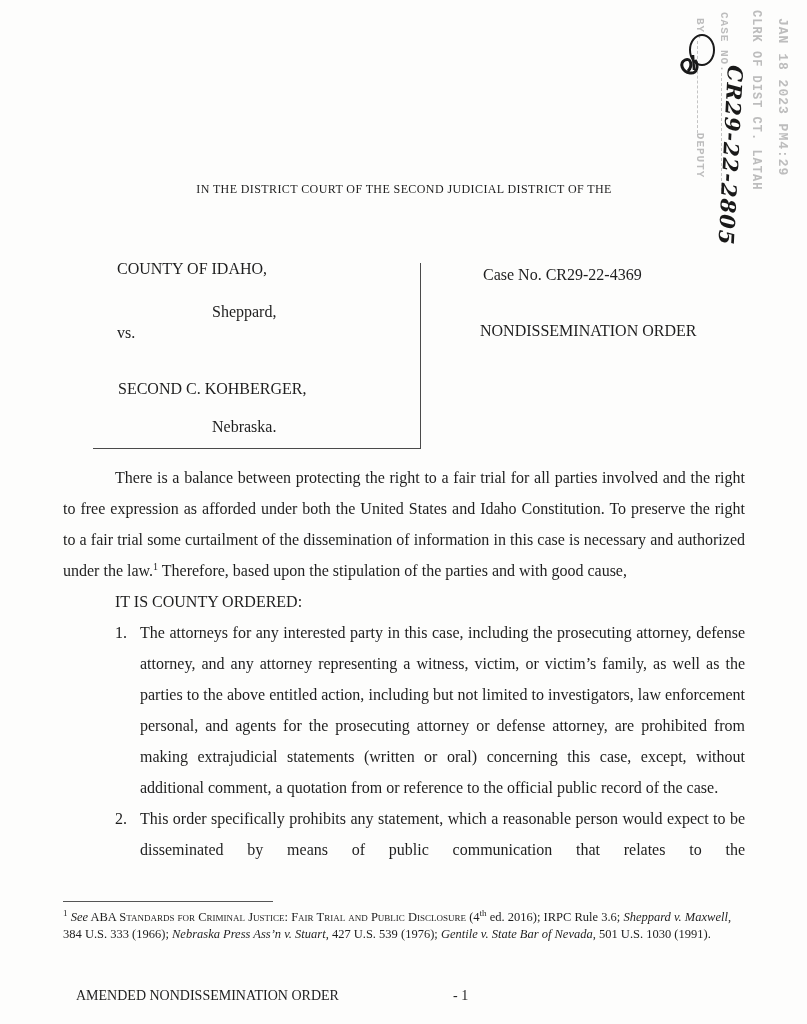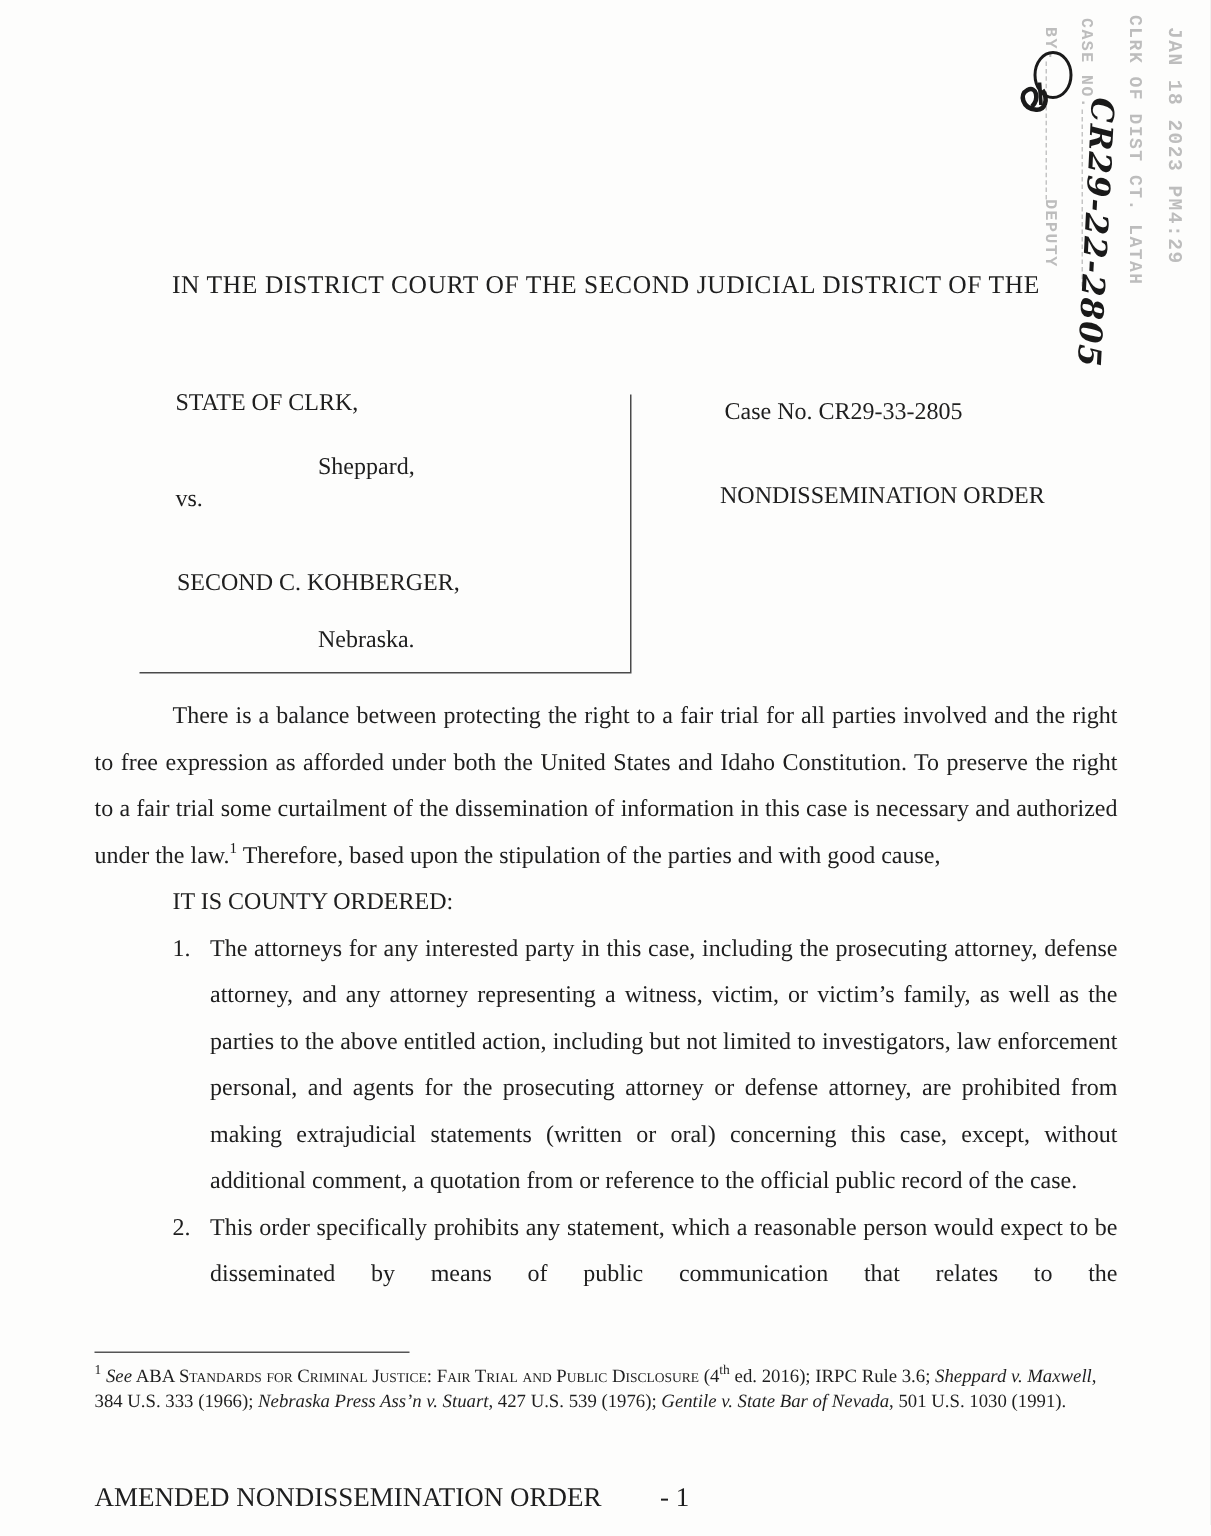--- a/index.html
+++ b/index.html
@@ -28,21 +28,21 @@
   .hand-case{
     position:absolute;top:62px;left:57px;width:190px;
     transform:rotate(3deg);
     font-family:"DejaVu Serif", serif;font-style:italic;font-weight:bold;
     font-size:21px;letter-spacing:1px;color:#191919;white-space:nowrap;
   }
   .scribble{position:absolute;left:22px;top:88px;}
   
   .court-title{
     position:absolute;left:63px;top:166px;width:682px;
-    text-align:center;font-size:17px;line-height:47px;letter-spacing:.4px;
+    text-align:center;font-size:12px;line-height:47px;letter-spacing:.4px;
   }
   
   .caption{position:absolute;left:63px;top:258px;width:682px;height:192px;font-size:16px;}
   .cap-vline{position:absolute;left:357px;top:5px;width:1px;height:185px;background:#4a4a4a;}
   .cap-hline{position:absolute;left:30px;top:190px;width:328px;height:1px;background:#4a4a4a;}
   .cap-item{position:absolute;white-space:nowrap;}
   .cap-plaintiff-name{left:54px;top:2px;}
   .cap-plaintiff-role{left:149px;top:45px;}
   .cap-vs{left:54px;top:66px;}
   .cap-defendant-name{left:55px;top:122px;}
@@ -61,21 +61,21 @@
   .list-item .num{position:absolute;left:52px;top:0;}
   .justify-last{text-align-last:justify;}
   sup{font-size:10px;line-height:0;}
   
   .footnote{position:absolute;left:63px;top:901px;width:682px;font-size:12.5px;line-height:17px;}
   .fn-rule{width:210px;height:1px;background:#555;margin-bottom:7px;}
   .italic{font-style:italic;}
   .sc{font-variant:small-caps;margin-top:37px;}
   .fn sup{font-size:9px;}
   
-  .footer{position:absolute;left:63px;top:988px;width:682px;font-size:18px;}
+  .footer{position:absolute;left:76px;top:988px;width:682px;font-size:14px;}
   .footer .page-num{position:absolute;left:377px;top:0;}
 </style>
 </head>
 <body>
 
 <div class="page">
 
   <div class="stamp">
     <div class="stamp-line stamp-date">JAN 18 2023 PM4:29</div>
     <div class="stamp-line stamp-clerk">CLRK OF DIST CT. LATAH</div>
@@ -89,26 +89,26 @@
     </svg>
   </div>
 
   <div class="court-title">
     <div>IN THE DISTRICT COURT OF THE SECOND JUDICIAL DISTRICT OF THE</div>
   </div>
 
   <div class="caption">
     <div class="cap-vline"></div>
     <div class="cap-hline"></div>
-    <div class="cap-item cap-plaintiff-name">STATE OF CLRK,</div>
+    <div class="cap-item cap-plaintiff-name">COUNTY OF IDAHO,</div>
     <div class="cap-item cap-plaintiff-role">Sheppard,</div>
     <div class="cap-item cap-vs">vs.</div>
     <div class="cap-item cap-defendant-name">SECOND C. KOHBERGER,</div>
     <div class="cap-item cap-defendant-role">Nebraska.</div>
-    <div class="cap-item cap-caseno">Case No. CR29-33-2805</div>
+    <div class="cap-item cap-caseno">Case No. CR29-22-4369</div>
     <div class="cap-item cap-order-title">
       <div>NONDISSEMINATION ORDER</div>
     </div>
   </div>
 
   <div class="body-text">
     <p class="intro"><span>There is a balance between protecting the right to a fair trial for all parties involved and the right to free expression as afforded under both the United States and Idaho Constitution. To preserve the right to a fair trial some curtailment of the dissemination of information in this case is necessary and authorized under the law.</span><sup>1</sup><span> Therefore, based upon the stipulation of the parties and with good cause,</span></p>
     <p class="ordered-heading">IT IS COUNTY ORDERED:</p>
     <div class="list-item">
       <span class="num">1.</span>

